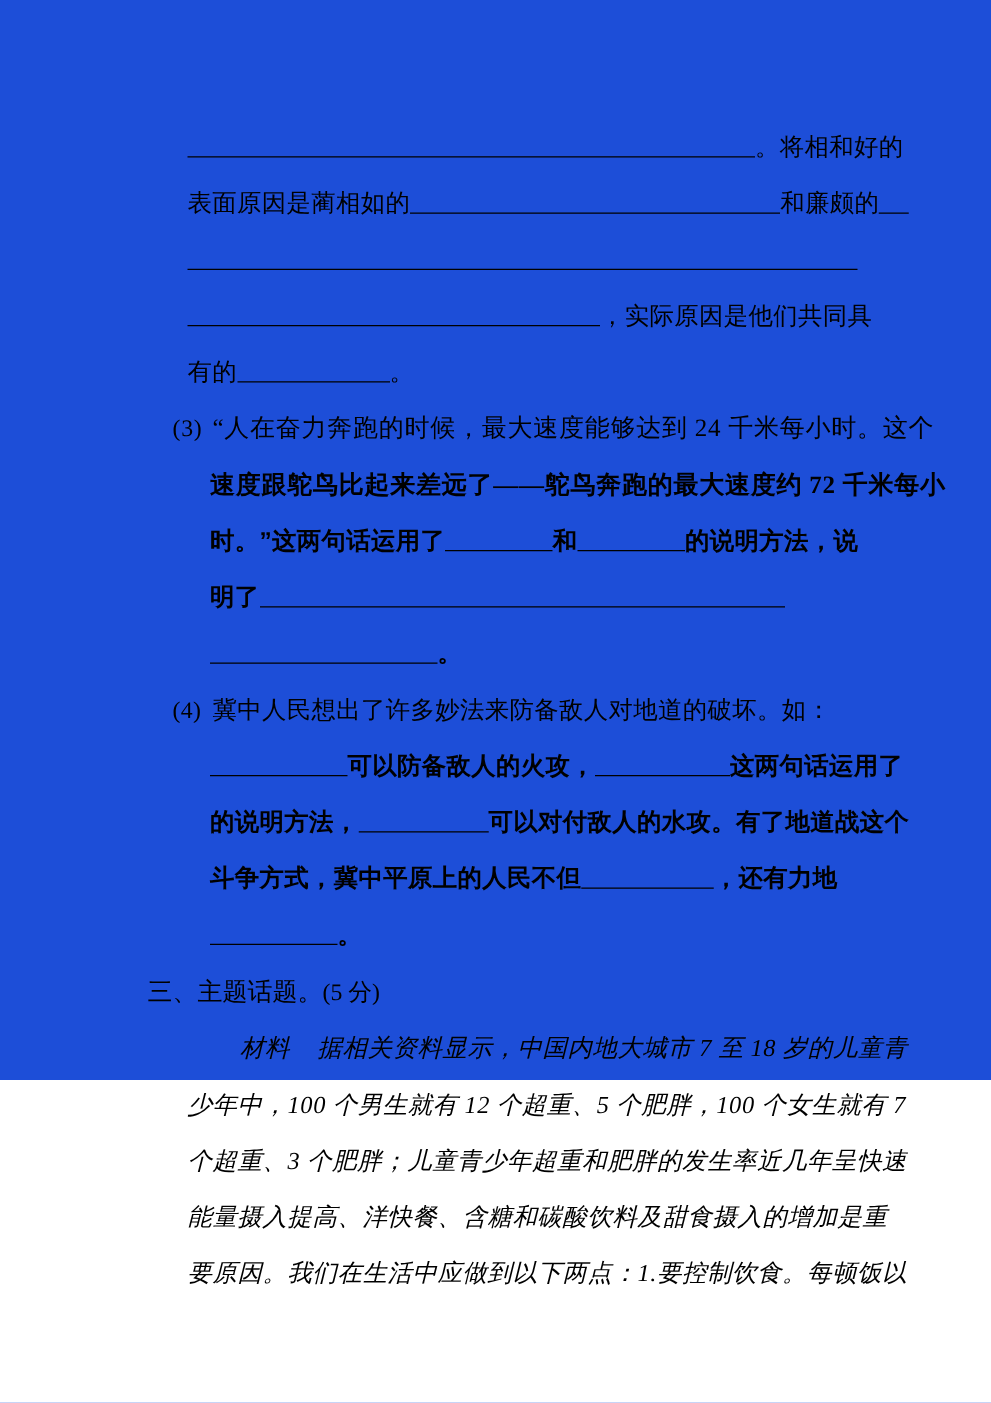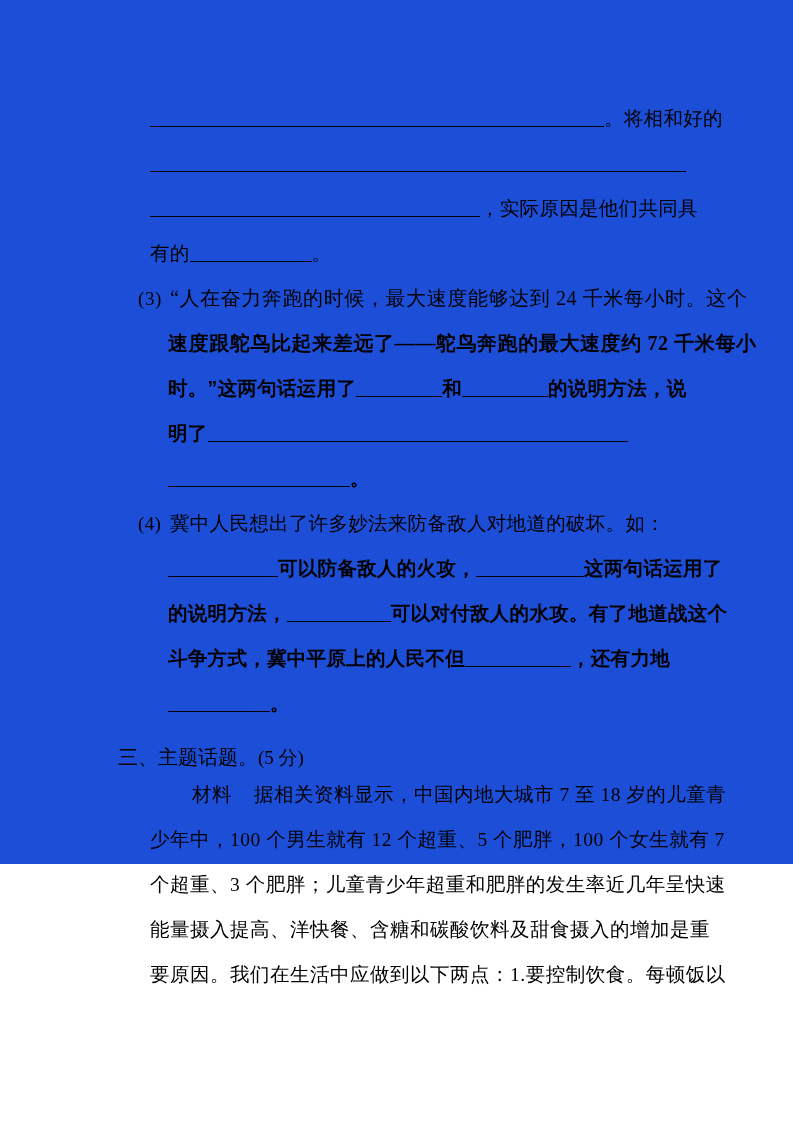--- a/index.html
+++ b/index.html
@@ -88,35 +88,36 @@
   .b-l9     { width: 110px; }
   .b-l10    { width: 108px; }
   .b-l11    { width: 104px; }
   .b-l12    { width: 106px; }
   .b-l13    { width: 102px; }
 
   
   .section-head {
     position: relative;
     height: 46px;
-    line-height: 62px;
+    line-height: 46px;
     font-size: 20px;
     font-family: "Liberation Sans", "DejaVu Sans", sans-serif;
     white-space: nowrap;
     padding-left: 0px;
   }
   .section-head .score {
     font-family: "Liberation Serif", "DejaVu Serif", serif;
     font-size: 19px;
   }
 
   
   .material {
     font-family: "Liberation Serif", "DejaVu Serif", serif;
     font-size: 19.5px;
+    font-style: italic;
   }
   .material .line {
     font-family: "Liberation Serif", "DejaVu Serif", serif;
     font-size: 19.5px;
     letter-spacing: 0.5px;
   }
   .mat-label {
     font-family: "Liberation Sans", "DejaVu Sans", sans-serif;
     font-size: 19.5px;
     letter-spacing: 0.5px;
@@ -127,20 +128,23 @@
 <body>
 
 <div class="page">
 
   <div class="body-area">
 
     <div class="line hei ind-1">
       <span class="blank b-l1"></span><span>。将相和好的</span>
     </div>
 
+    <div class="line hei ind-1">
+      <span>表面原因是蔺相如的</span><span class="blank b-l2"></span><span>和廉颇的</span><span class="blank b-l3"></span>
+    </div>
 
     <div class="line hei ind-1">
       <span class="blank b-full"></span>
     </div>
 
     <div class="line hei ind-1">
       <span class="blank b-l4"></span><span>，实际原因是他们共同具</span>
     </div>
 
     <div class="line hei ind-1">

